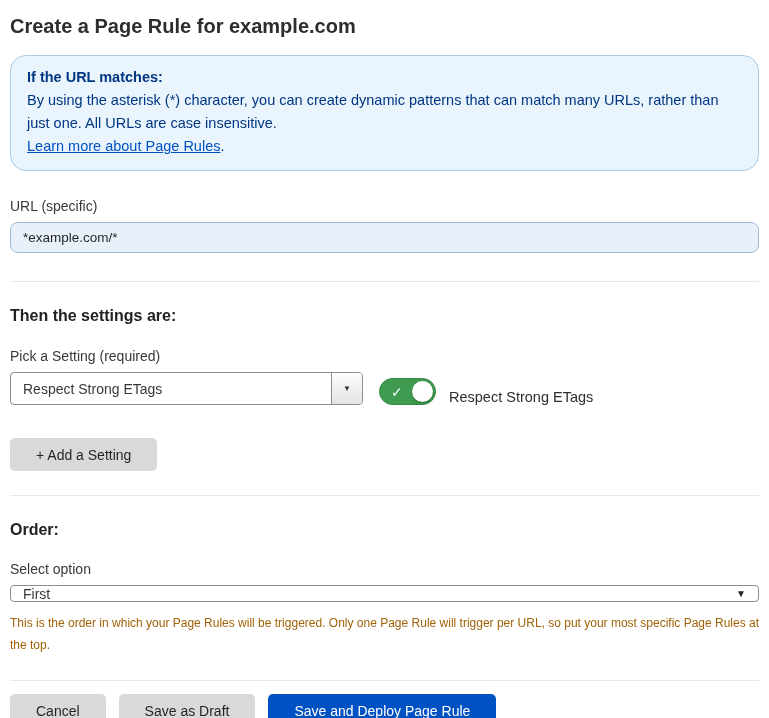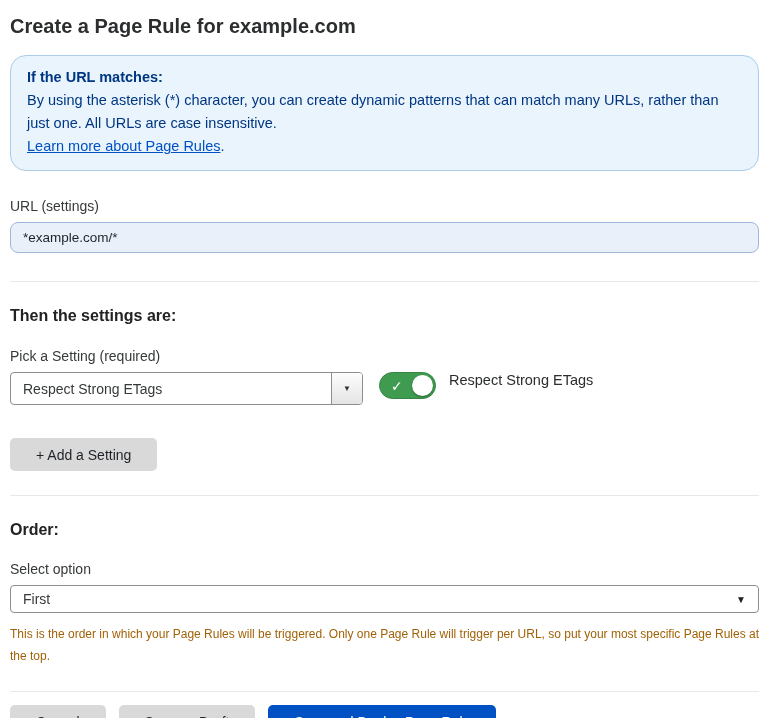--- a/index.html
+++ b/index.html
@@ -69,21 +69,21 @@
     margin: 24px 0 0 0;
     font-size: 16px;
     line-height: 20px;
     font-weight: bold;
     color: #222;
   }
 
   .setting-row {
     margin-top: 8px;
     display: flex;
-    align-items: flex-start;
+    align-items: flex-end;
   }
 
   .setting-select {
     width: 353px;
     height: 33px;
     border: 1px solid #8d8d8d;
     border-radius: 4px;
     background: #ffffff;
     display: flex;
     align-items: stretch;
@@ -157,21 +157,21 @@
     cursor: pointer;
   }
   .btn-gray { background: #d9d9d9; color: #1f2328; }
   .btn-blue { background: var(--accent-blue, #0051c3); color: #ffffff; }
 
   .add-setting { margin-top: 33px; }
 
   .order-select {
     margin-top: 8px;
     width: 100%;
-    height: 28px;
+    height: 17px;
     border: 1px solid #8d8d8d;
     border-radius: 4px;
     background: #ffffff;
     display: flex;
     align-items: center;
     justify-content: space-between;
     padding: 0 12px;
     font-size: 14px;
     color: #36393a;
     cursor: pointer;
@@ -197,21 +197,21 @@
 <div class="container">
 
   <h1 class="page-title">Create a Page Rule for example.com</h1>
 
   <div class="info-box">
     <div class="info-heading">If the URL matches:</div>
     <div class="info-body">By using the asterisk (*) character, you can create dynamic patterns that can match many URLs, rather than just one. All URLs are case insensitive.</div>
     <div><a class="learn-more">Learn more about Page Rules</a><span>.</span></div>
   </div>
 
-  <label class="field-label">URL (settings)</label>
+  <label class="field-label">URL (specific)</label>
   <input class="url-input" type="text" value="*example.com/*" style="">
 
   <hr class="section-divider">
 
   <h2 class="section-heading">Then the settings are:</h2>
 
   <label class="field-label" style="margin-top:22px;">Pick a Setting (required)</label>
 
   <div class="setting-row">
     <div class="setting-select">

